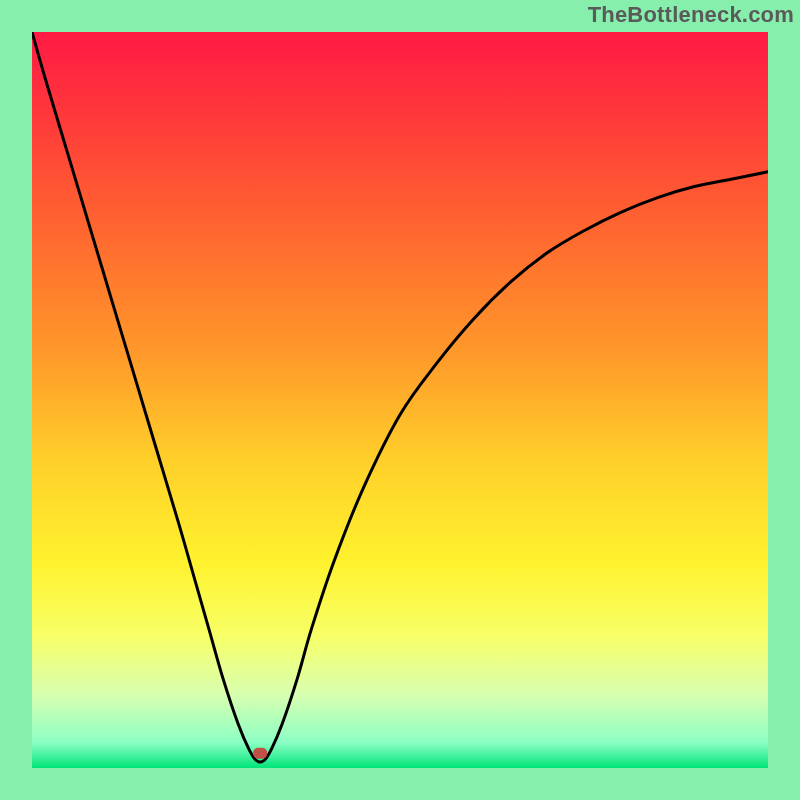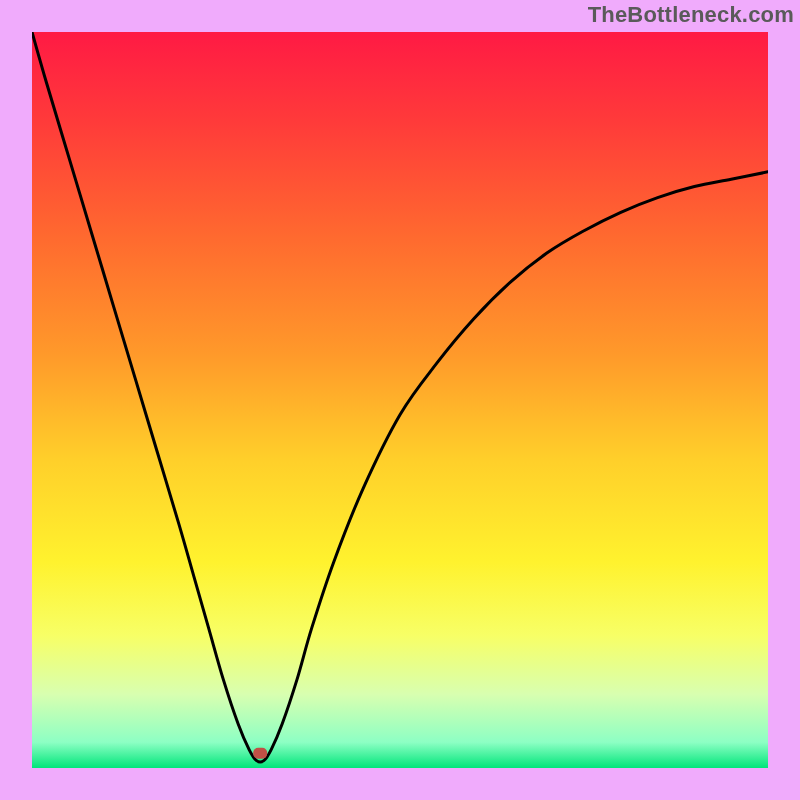--- a/index.html
+++ b/index.html
@@ -9,21 +9,21 @@
     height: 800px;
     background: #000;
     overflow: hidden;
   }
   .frame {
     position: absolute;
     left: 0;
     top: 0;
     width: 800px;
     height: 800px;
-    background: #f0abfc;
+    background: #86efac;
   }
   .plot {
     position: absolute;
     left: 32px;
     top: 32px;
     width: 736px;
     height: 736px;
     overflow: hidden;
   }
   .watermark {

